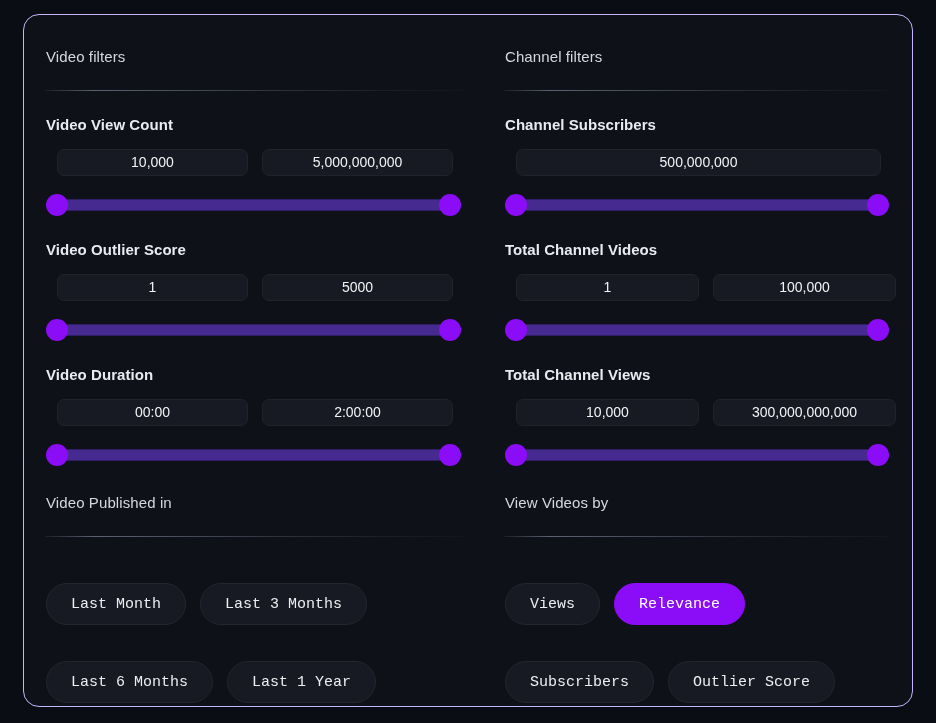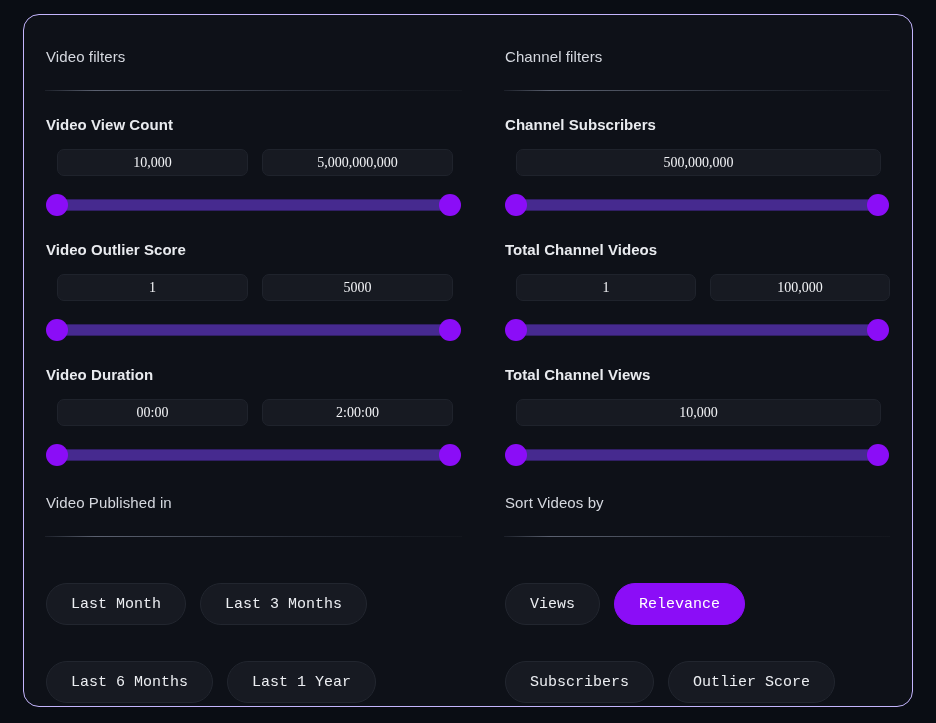--- a/index.html
+++ b/index.html
@@ -92,21 +92,21 @@
   .num-field {
     flex: 1 1 0;
     height: 27px;
     line-height: 27px;
     background: #171a22;
     border: 1px solid #1f232c;
     border-radius: 7px;
     color: #f2f3f6;
     font-size: 14px;
     text-align: center;
-    font-family: Liberation Serif, serif;
+    font-family: Liberation Sans, sans-serif;
     box-sizing: border-box;
     outline: none;
     padding: 0;
   }
 
   
   .slider {
     position: relative;
     height: 22px;
     margin-top: 18px;
@@ -271,31 +271,32 @@
             <div class="slider-fill"></div>
             <div class="slider-thumb thumb-min"></div>
             <div class="slider-thumb thumb-max"></div>
           </div>
         </div>
 
         <div class="filter-group">
           <div class="filter-label">Total Channel Views</div>
           <div class="inputs-row">
             <input class="num-field" type="text" readonly="" value="10,000" style="">
+            <input class="num-field" type="text" readonly="" value="300,000,000,000" style="">
           </div>
           <div class="slider">
             <div class="slider-track"></div>
             <div class="slider-fill"></div>
             <div class="slider-thumb thumb-min"></div>
             <div class="slider-thumb thumb-max"></div>
           </div>
         </div>
 
         <div class="pills-block">
-          <div class="section-head">Sort Videos by</div>
+          <div class="section-head">View Videos by</div>
           <div class="divider"></div>
           <div class="pills">
             <button class="pill">Views</button>
             <button class="pill active">Relevance</button>
             <button class="pill">Subscribers</button>
             <button class="pill">Outlier Score</button>
           </div>
         </div>
 
       </div>

